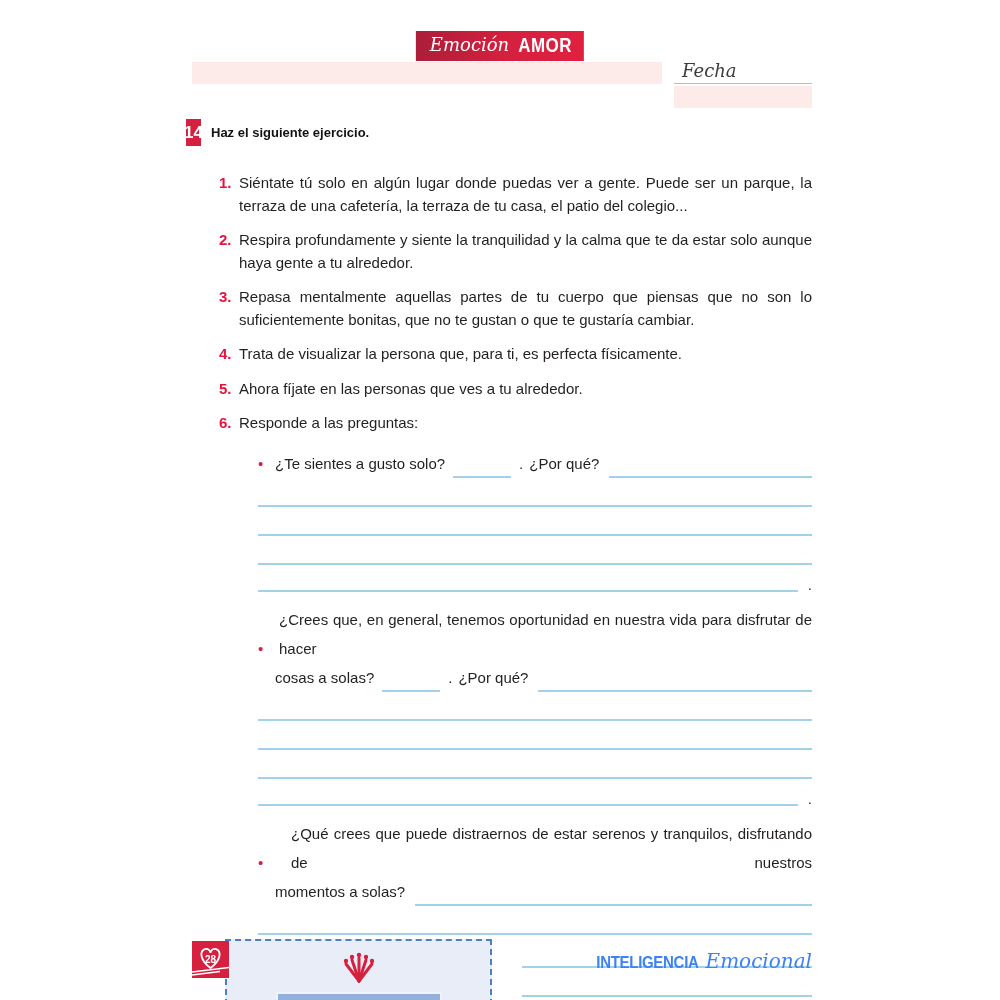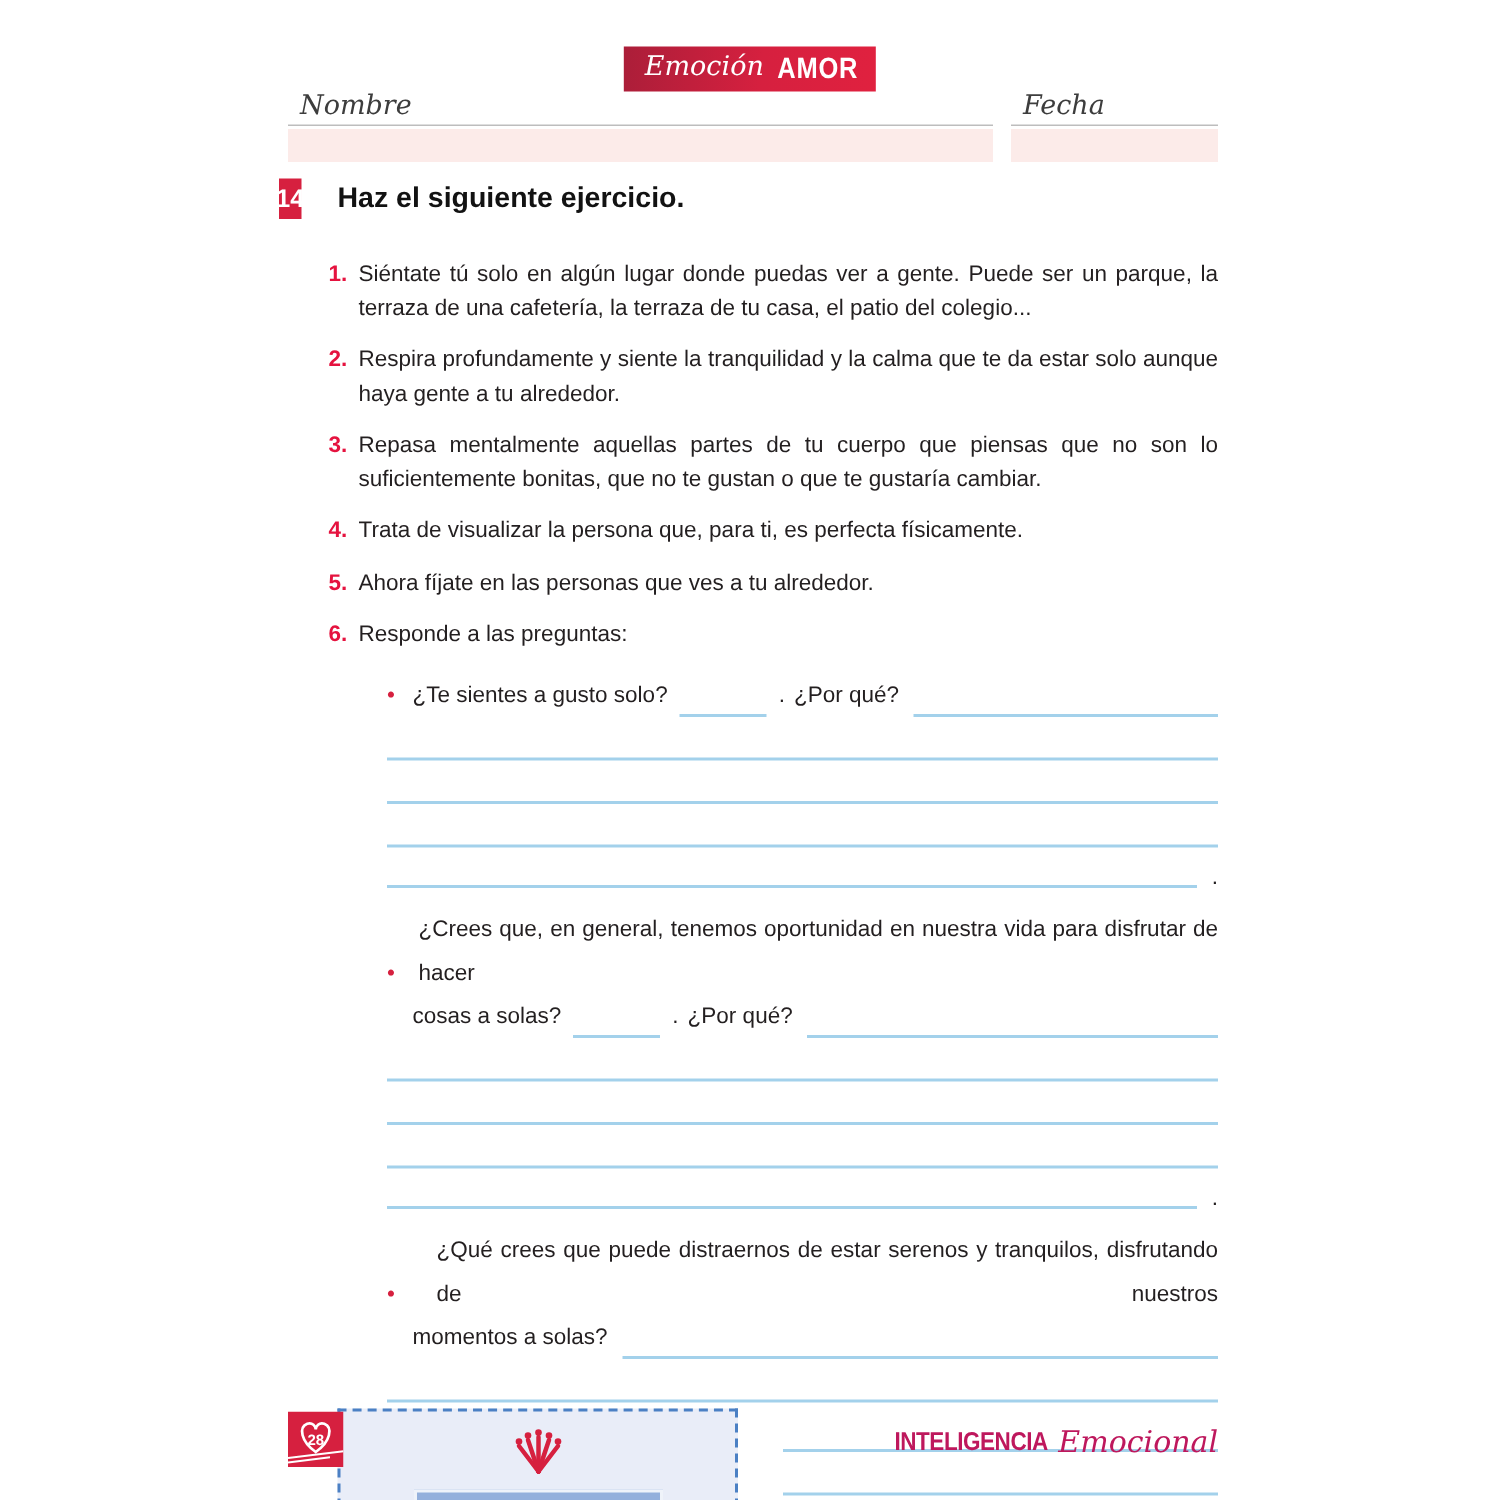--- a/index.html
+++ b/index.html
@@ -19,21 +19,21 @@
   .field-name{flex:1;}
   .field-date{width:138px;}
   .field-label{font-family:"DejaVu Serif",serif;font-style:italic;font-size:18px;color:#3d3d3d;
     padding:0 0 2px 8px;border-bottom:1px solid #bdbdbd;}
   .field-bar{height:22px;background:#fcebe9;margin-top:2px;}
 
   
   .heading{position:absolute;top:119px;left:186px;display:flex;align-items:center;gap:10px;}
   .num-badge{width:15px;height:27px;background:#d6203f;color:#fff;font-weight:bold;font-size:17px;
     display:flex;align-items:center;justify-content:center;}
-  .heading-title{font-size:19px;font-weight:bold;color:#121212;margin-left:14px;}
+  .heading-title{font-size:13px;font-weight:bold;color:#121212;}
 
   
   .content{position:absolute;top:158px;left:186px;width:626px;}
   .steps{margin:14px 0 0 34px;padding:0;list-style:none;}
   .step{position:relative;padding-left:19px;font-size:15px;line-height:1.5;text-align:justify;margin-bottom:12px;}
   .step-num{position:absolute;left:-1px;top:0;color:#e5133f;font-weight:bold;}
 
   .questions{margin:14px 0 0 72px;}
   .q{margin-bottom:13px;}
   .q-row{display:flex;align-items:flex-end;font-size:15px;line-height:29px;white-space:nowrap;}
@@ -53,37 +53,36 @@
   .quote-box{width:235px;flex:none;background:#e9edf8;border:2px dashed #4b80c4;
     padding:8px 14px 14px;height:200px;}
   .crown{text-align:center;margin-top:2px;}
   .ribbon{position:relative;width:206px;height:46px;margin:0 auto 12px;}
   .ribbon-band{position:absolute;left:20px;right:20px;top:3px;bottom:3px;background:#94b0dc;
     border:2px solid rgba(255,255,255,.85);display:flex;align-items:center;justify-content:center;}
   .right-lines{flex:1;margin-left:30px;}
 
   
   .page-badge{position:absolute;left:192px;top:941px;width:37px;height:37px;}
-  .brand{position:absolute;top:949px;right:188px;display:flex;align-items:center;gap:7px;color:#be185d;}
+  .brand{position:absolute;top:949px;right:188px;display:flex;align-items:center;gap:7px;color:#3b82f6;}
   .brand-caps{font-weight:bold;font-size:15px;letter-spacing:-.3px;transform:scaleY(1.15);}
   .brand-script{font-family:"DejaVu Serif",serif;font-style:italic;font-size:20px;}
 </style>
 </head>
 <body>
 
 <div class="page">
 
   <div class="emotion-badge">
     <span class="emotion-script">Emoción</span>
     <span class="emotion-caps">AMOR</span>
   </div>
 
   <div class="fields">
     <div class="field field-name">
-      <div class="field-label">Nombre</div>
       <div class="field-bar"></div>
     </div>
     <div class="field field-date">
       <div class="field-label">Fecha</div>
       <div class="field-bar"></div>
     </div>
   </div>
 
   <div class="heading">
     <span class="num-badge">14</span>

